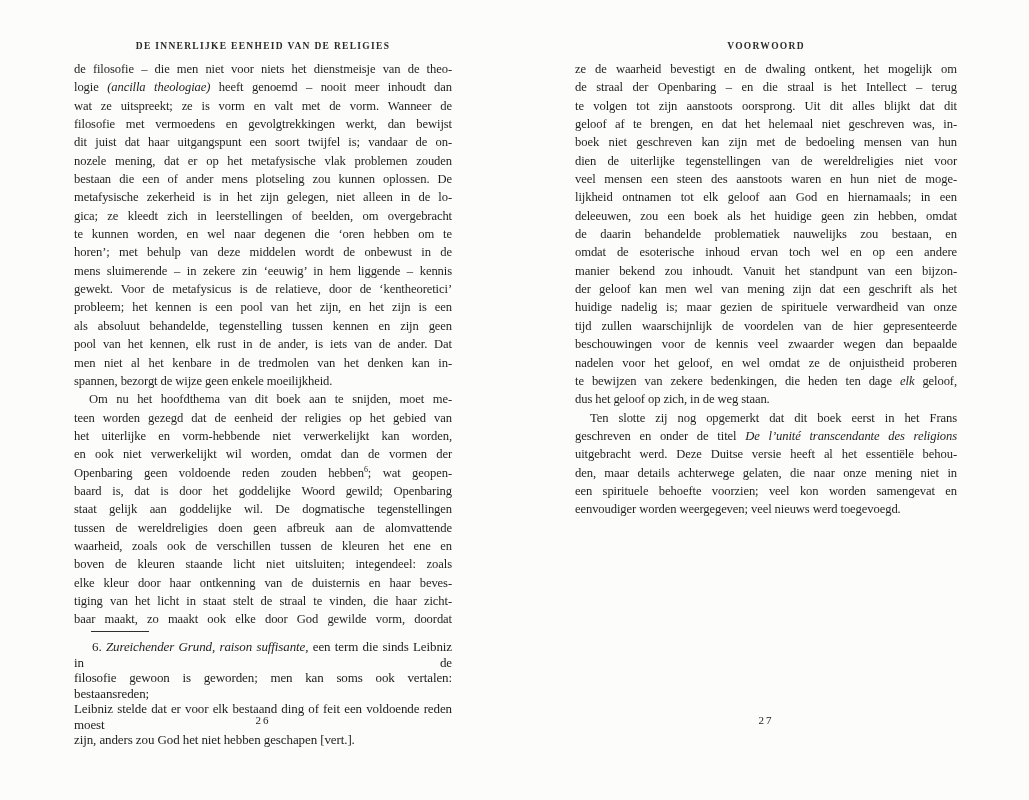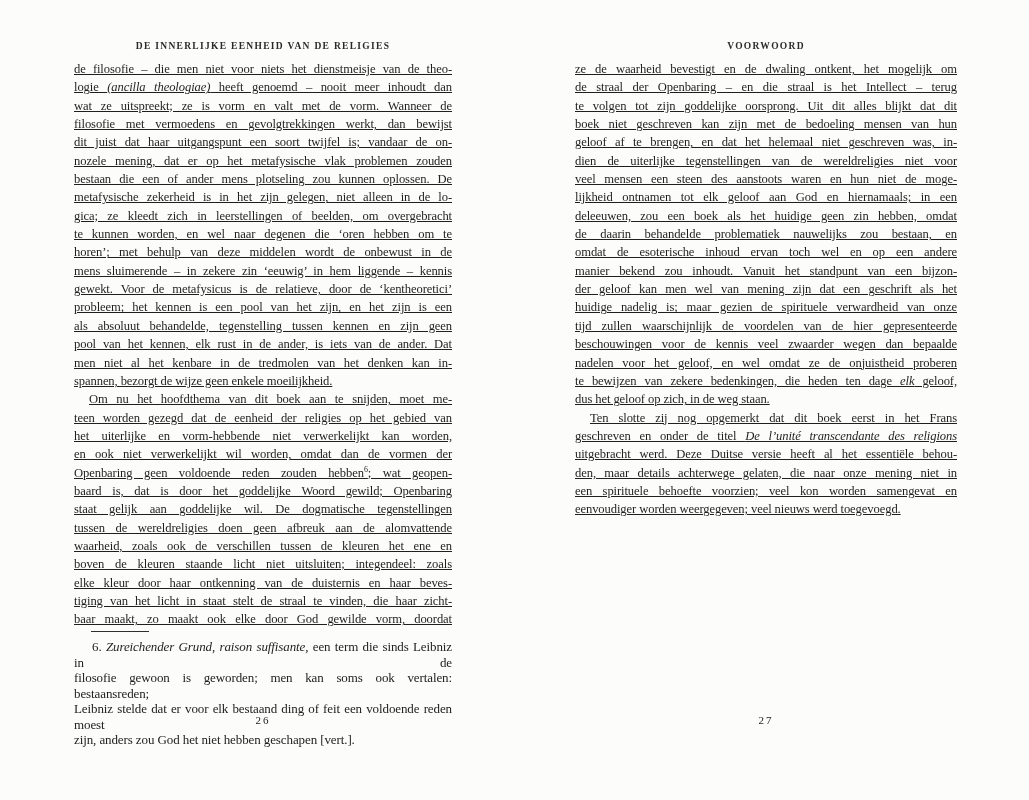--- a/index.html
+++ b/index.html
@@ -22,21 +22,20 @@
     letter-spacing: 1.3px;
     color: #2a2a2a;
     white-space: nowrap;
   }
 
   .body-text {
     position: absolute; top: 60px; left: 0; right: 0;
     font-size: 12.6px; line-height: 18.35px;
     letter-spacing: -0.1px;
     color: #1f1f1f;
-    text-decoration: underline;
   }
   .para { margin: 0; }
   .line { text-align: justify; text-align-last: justify; }
   .line.final { text-align-last: left; }
   .line.indent { text-indent: 15px; }
   .line sup { font-size: 8px; line-height: 0; vertical-align: super; }
 
   .footnote-rule {
     position: absolute; top: 631px; left: 17px;
     width: 58px; height: 0;
@@ -112,23 +111,23 @@
       </div>
     <div class="page-number">26</div>
   </section>
 
   <section class="page" id="right-page">
     <div class="running-header">VOORWOORD</div>
     <div class="body-text">
         <div class="para">
           <div class="line">ze de waarheid bevestigt en de dwaling ontkent, het mogelijk om</div>
           <div class="line">de straal der Openbaring – en die straal is het Intellect – terug</div>
-          <div class="line">te volgen tot zijn goddelijke oorsprong. Uit dit alles blijkt dat dit</div>
+          <div class="line">te volgen tot zijn aanstoots oorsprong. Uit dit alles blijkt dat dit</div>
+          <div class="line">geloof af te brengen, en dat het helemaal niet geschreven was, in-</div>
           <div class="line">boek niet geschreven kan zijn met de bedoeling mensen van hun</div>
-          <div class="line">geloof af te brengen, en dat het helemaal niet geschreven was, in-</div>
           <div class="line">dien de uiterlijke tegenstellingen van de wereldreligies niet voor</div>
           <div class="line">veel mensen een steen des aanstoots waren en hun niet de moge-</div>
           <div class="line">lijkheid ontnamen tot elk geloof aan God en hiernamaals; in een</div>
           <div class="line">deleeuwen, zou een boek als het huidige geen zin hebben, omdat</div>
           <div class="line">de daarin behandelde problematiek nauwelijks zou bestaan, en</div>
           <div class="line">omdat de esoterische inhoud ervan toch wel en op een andere</div>
           <div class="line">manier bekend zou inhoudt. Vanuit het standpunt van een bijzon-</div>
           <div class="line">der geloof kan men wel van mening zijn dat een geschrift als het</div>
           <div class="line">huidige nadelig is; maar gezien de spirituele verwardheid van onze</div>
           <div class="line">tijd zullen waarschijnlijk de voordelen van de hier gepresenteerde</div>

